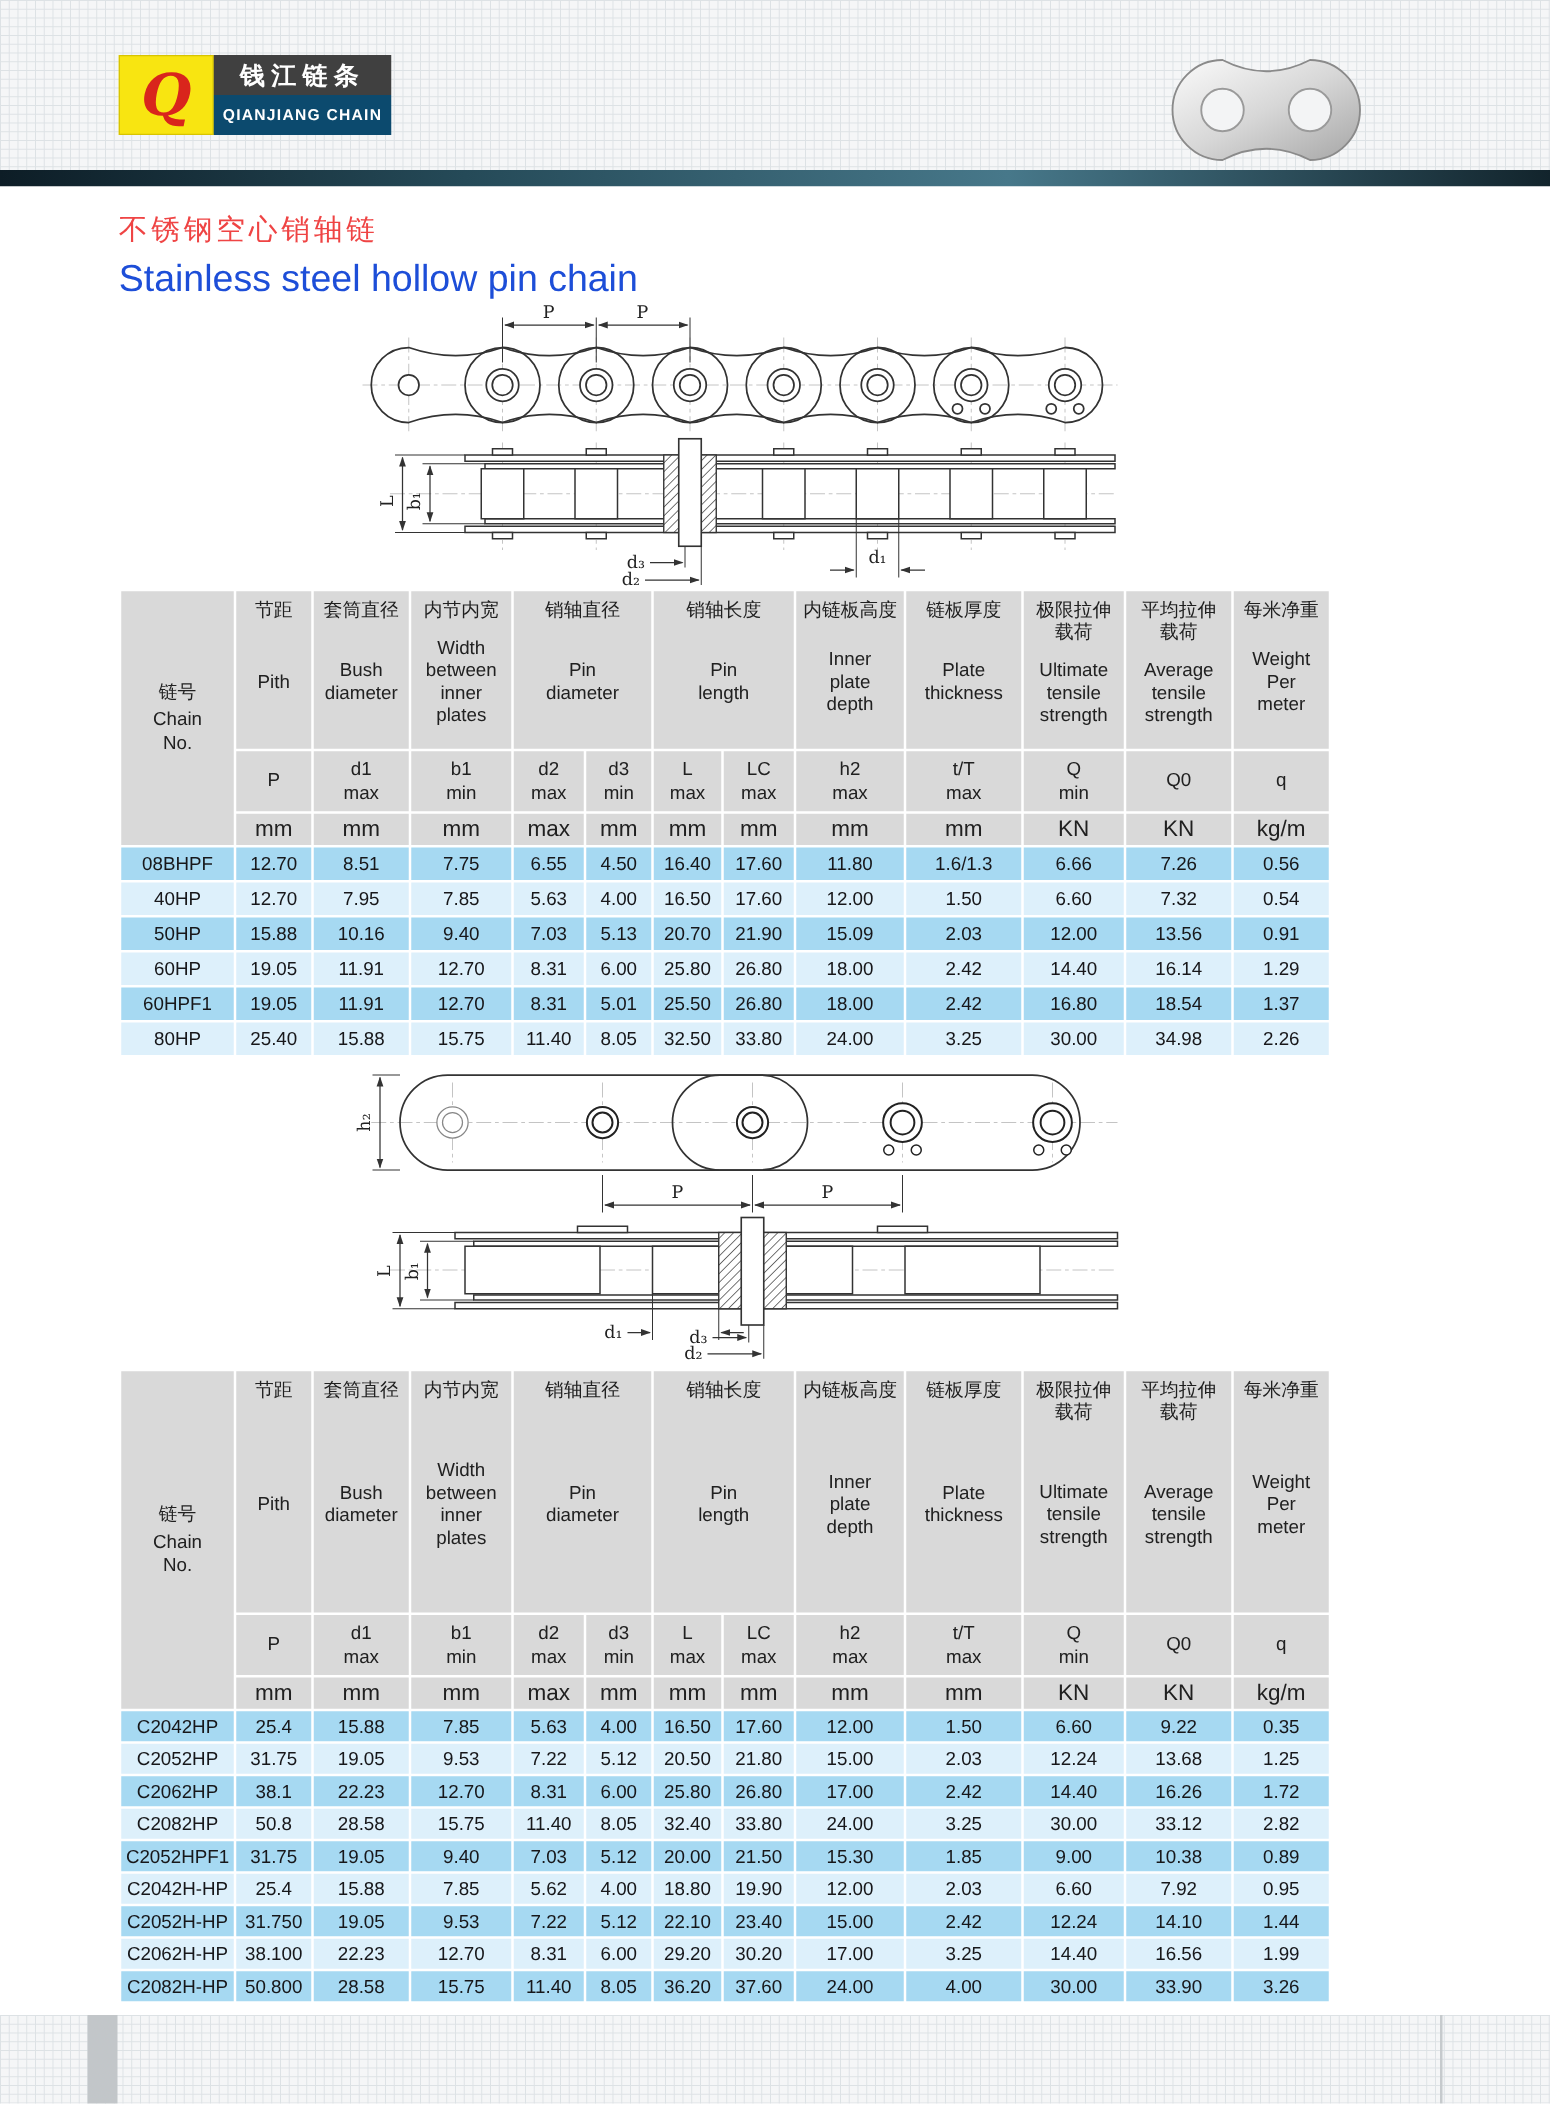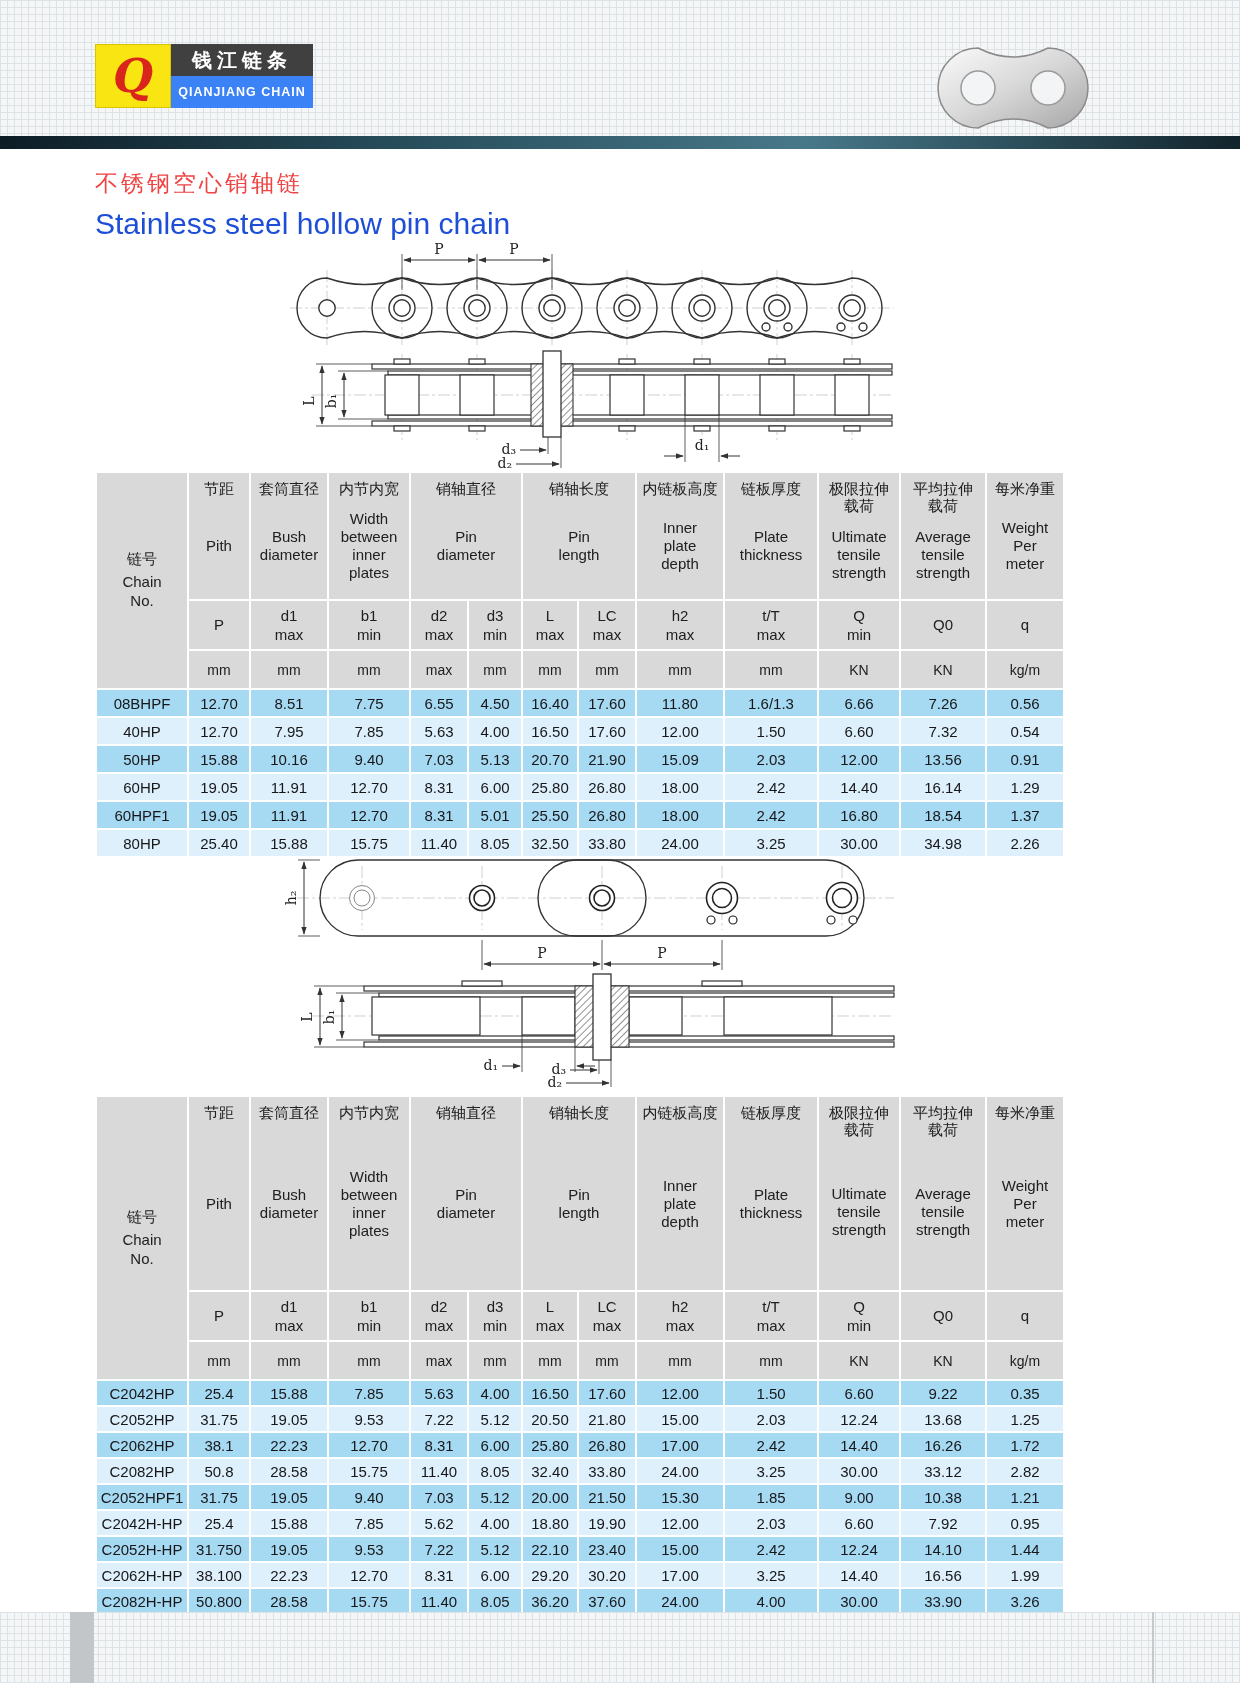--- a/index.html
+++ b/index.html
@@ -18,21 +18,21 @@
 .bb-line{position:absolute;left:1152px;top:1612px;width:2px;height:71px;background:#c6cacd}
 .divider{position:absolute;left:0;top:136px;width:1240px;height:13px;
   background:linear-gradient(90deg,#0d1d26 0%,#254a58 30%,#47788a 65%,#12242c 100%)}
 
 
 .logo{position:absolute;left:95px;top:44px;width:218px;height:64px;display:flex}
 .logo-mark{width:76px;height:64px;background:#f8e511;border:1px solid #d8c400;display:flex;align-items:center;justify-content:center}
 .logo-q{font-family:"DejaVu Serif",serif;font-size:46px;font-weight:bold;font-style:italic;color:#d9251c;line-height:1}
 .logo-text{flex:1;display:flex;flex-direction:column}
 .logo-cn{height:32px;background:#404040;color:#fff;display:flex;align-items:center;justify-content:center;font-size:20px;font-weight:bold;letter-spacing:5px}
-.logo-en{height:32px;background:#3b82f6;color:#fff;display:flex;align-items:center;justify-content:center;font-size:12.5px;font-weight:bold;letter-spacing:1px}
+.logo-en{height:32px;background:#0c4a6e;color:#fff;display:flex;align-items:center;justify-content:center;font-size:12.5px;font-weight:bold;letter-spacing:1px}
 .plate-art{position:absolute;left:928px;top:40px}
 
 
 .titles{position:absolute;left:95px;top:168px}
 .title-cn{font-size:23px;color:#ef4444;letter-spacing:3px}
 .title-en{font-size:30px;color:#1d4ed8;margin-top:8px}
 
 
 #diag1{position:absolute;left:272px;top:240px}
 #diag2{position:absolute;left:272px;top:848px}
@@ -47,21 +47,21 @@
 .th-chain .cn{font-size:15px;margin-bottom:4px}
 .th-chain .en{font-size:15px;line-height:1.25;white-space:pre-line}
 .th-group .inner{display:flex;flex-direction:column;align-items:center}
 #table1 .th-group .inner{height:118px}
 #table2 .th-group .inner{height:186px}
 .th-group .cn{font-size:15px;padding-top:3px;white-space:pre-line;line-height:1.15}
 .th-group .en{flex:1;display:flex;align-items:center;justify-content:center;font-size:15px;line-height:1.2;white-space:pre-line}
 #table1 .th-group{height:126px}
 #table2 .th-group{height:193px}
 .th-sym{font-size:15px;line-height:1.3;white-space:pre-line;height:48px}
-.th-unit{font-size:14px;height:37px}
+.th-unit{font-size:18px;height:25px}
 #table1 tbody td{height:26px}
 #table2 tbody td{height:24px}
 tbody td{font-size:15px;color:#17171a}
 .row-dark td{background:#a6d9f2}
 .row-light td{background:#ddf0fb}
 
 .c0{width:90px}.c1{width:60px}.c2{width:76px}.c3{width:80px}.c4{width:56px}.c5{width:52px}
 .c6{width:54px}.c7{width:56px}.c8{width:86px}.c9{width:92px}.c10{width:80px}.c11{width:84px}.c12{width:76px}
 </style>
 </head>
@@ -778,21 +778,21 @@
           <td>19.05</td>
           <td>9.40</td>
           <td>7.03</td>
           <td>5.12</td>
           <td>20.00</td>
           <td>21.50</td>
           <td>15.30</td>
           <td>1.85</td>
           <td>9.00</td>
           <td>10.38</td>
-          <td>1.21</td>
+          <td>0.89</td>
         </tr>
         <tr class="row-light">
           <td class="td-chain">C2042H-HP</td>
           <td>25.4</td>
           <td>15.88</td>
           <td>7.85</td>
           <td>5.62</td>
           <td>4.00</td>
           <td>18.80</td>
           <td>19.90</td>

